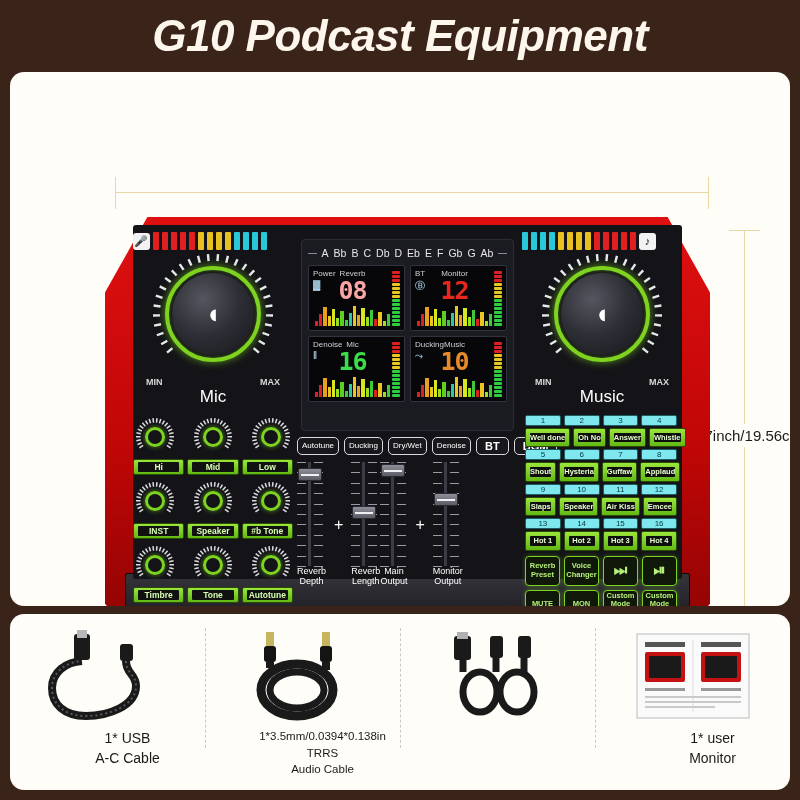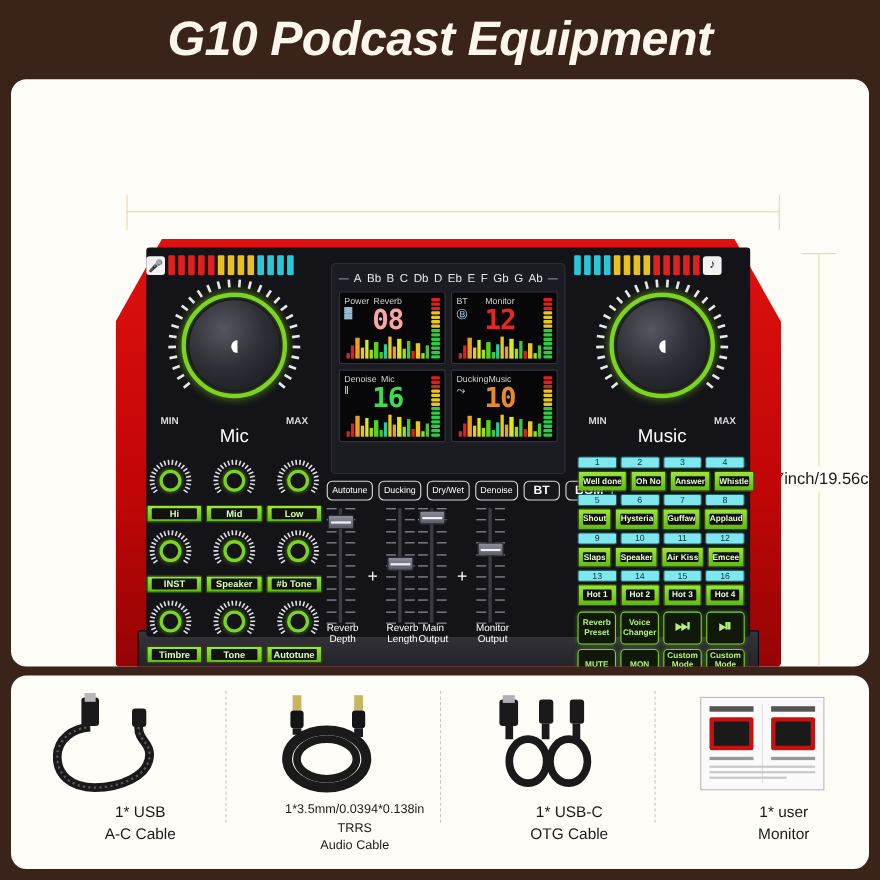--- a/index.html
+++ b/index.html
@@ -1203,21 +1203,20 @@
     <rect x="19" y="2" width="11" height="7" fill="#b0b0b4"></rect>
     <rect x="52" y="6" width="13" height="22" rx="3" fill="#1a1a1a"></rect>
     <rect x="80" y="6" width="13" height="22" rx="3" fill="#1a1a1a"></rect>
     <ellipse cx="42" cy="62" rx="17" ry="20" fill="none" stroke="#1a1a1a" stroke-width="7"></ellipse>
     <ellipse cx="79" cy="62" rx="17" ry="20" fill="none" stroke="#1a1a1a" stroke-width="7"></ellipse>
     <path d="M25 30 L25 42" stroke="#1a1a1a" stroke-width="7"></path>
     <path d="M58 28 L58 42" stroke="#1a1a1a" stroke-width="7"></path>
     <path d="M86 28 L86 42" stroke="#1a1a1a" stroke-width="7"></path>
   </svg>
       </div>
-      <div class="acc-cap"><span>1* USB-C</span><br><span>OTG Cable</span></div>
     </div>
     <div class="acc-item">
       <div class="acc-art">
         <svg width="120" height="92" viewBox="0 0 120 92">
     <rect x="4" y="4" width="112" height="84" fill="#fafafa" stroke="#bbb"></rect>
     <line x1="60" y1="10" x2="60" y2="82" stroke="#ddd"></line>
     <rect x="12" y="12" width="40" height="5" fill="#555"></rect>
     <rect x="68" y="12" width="40" height="5" fill="#555"></rect>
     <rect x="12" y="22" width="40" height="30" rx="2" fill="#c41212"></rect>
     <rect x="16" y="26" width="32" height="22" rx="1" fill="#1a1a1a"></rect>

